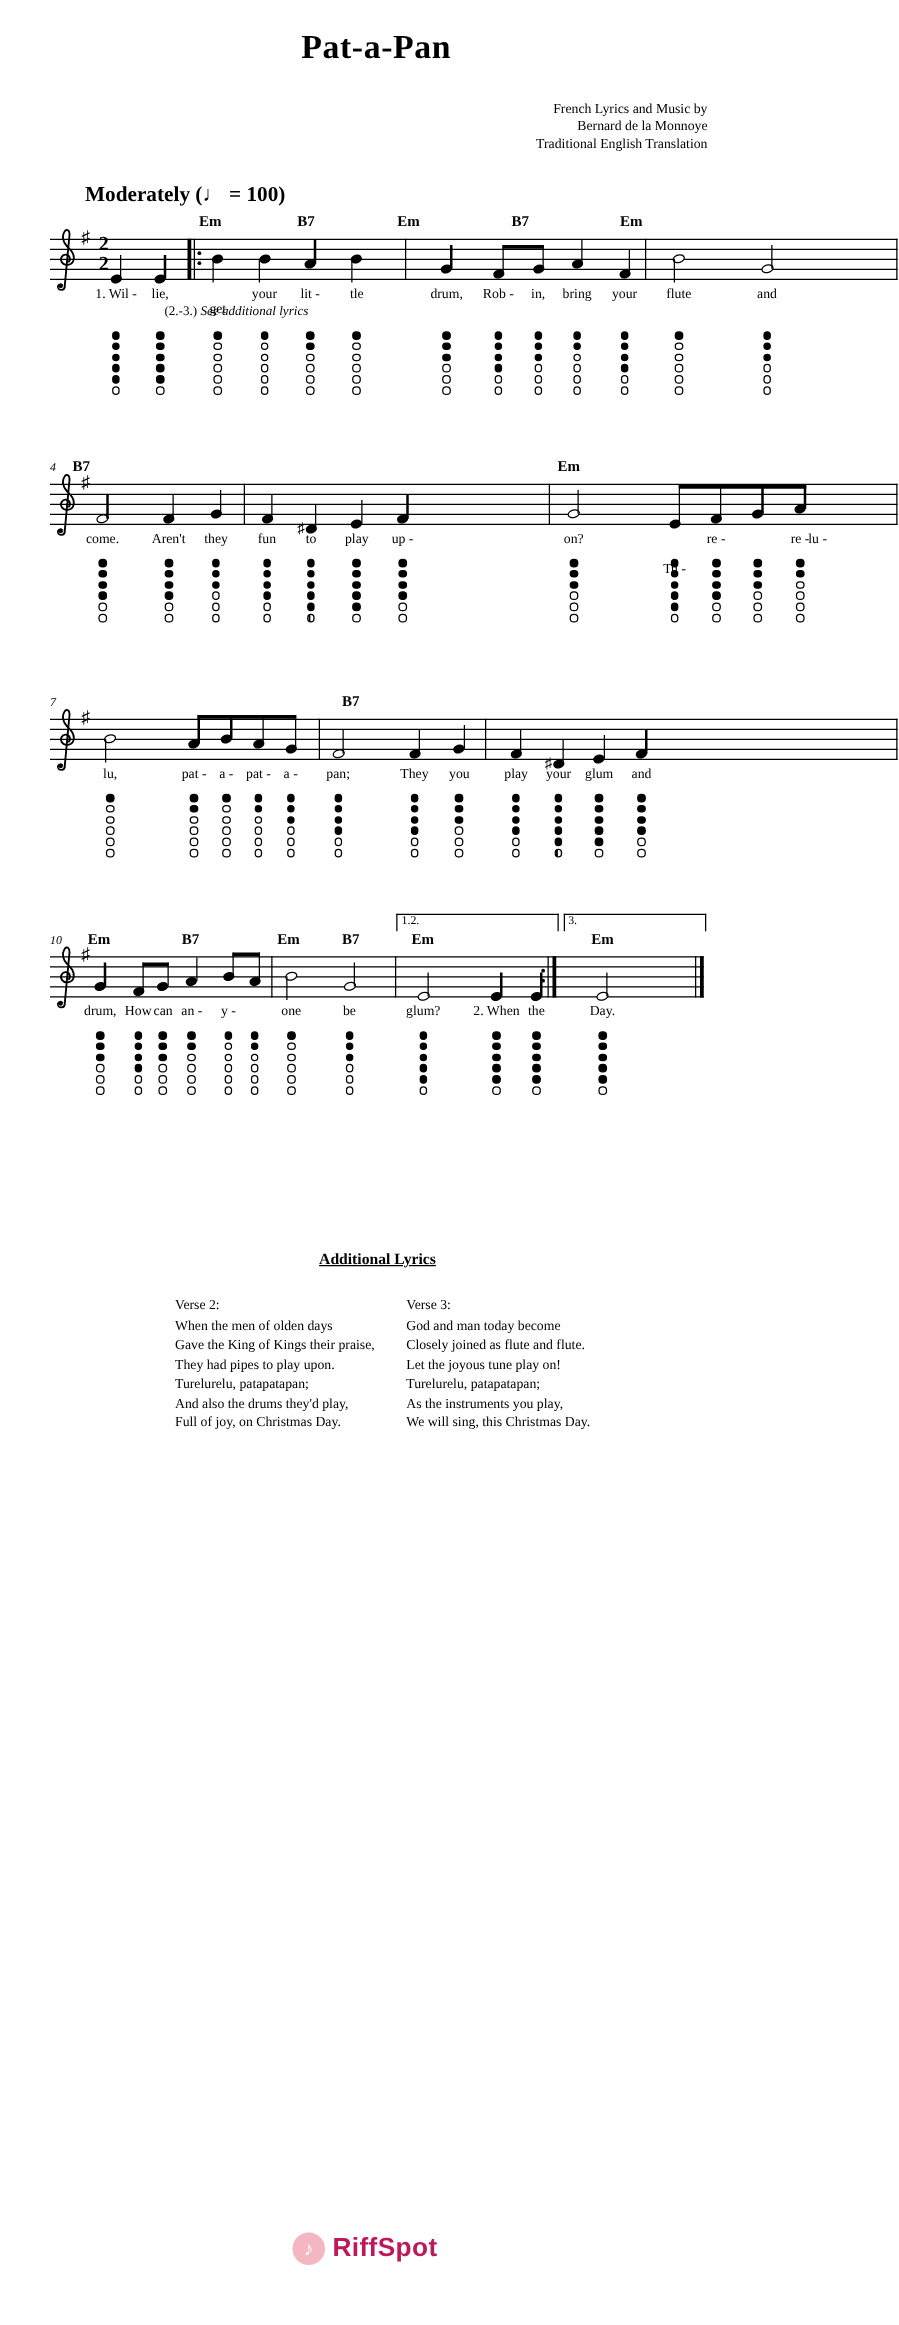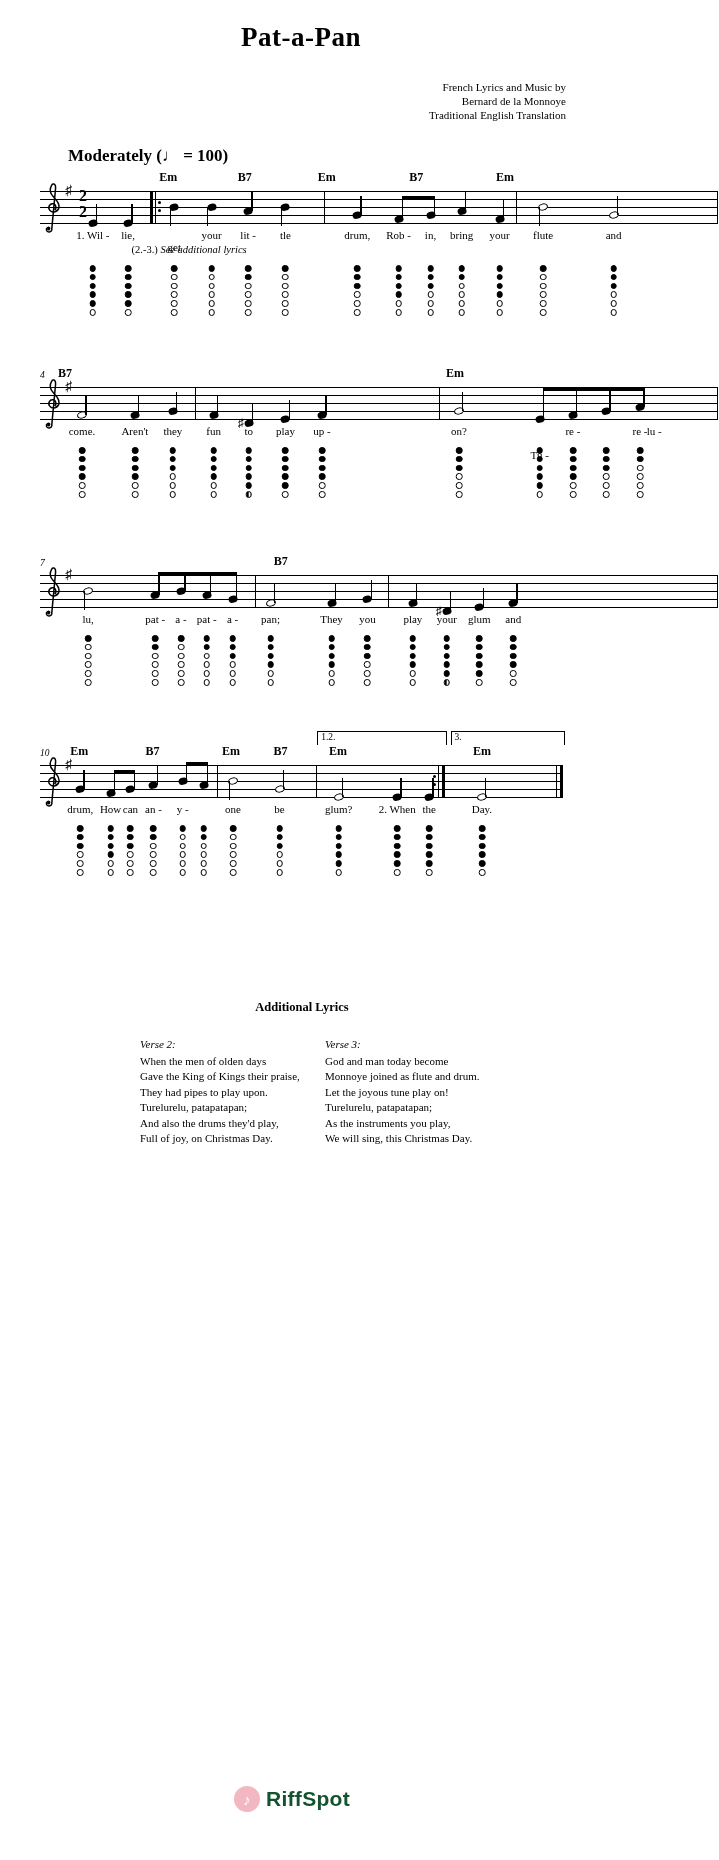--- a/index.html
+++ b/index.html
@@ -28,28 +28,28 @@
   .lyric{position:absolute;top:72px;transform:translateX(-50%);font-size:11px;white-space:nowrap;}
   .sublyric{position:absolute;top:87px;font-size:10.5px;white-space:nowrap;}
   .sublyric i{font-style:italic;}
   .tabcol{position:absolute;display:flex;flex-direction:column;gap:2.2px;transform:translateX(-50%);}
   .hole{width:6.6px;height:6.6px;border-radius:50%;border:1px solid #000;box-sizing:border-box;}
   .hole.F{background:#000;}
   .hole.O{background:#fff;}
   .hole.H{background:linear-gradient(90deg,#000 50%,#fff 50%);}
   .keysharp{position:absolute;left:25px;top:26px;font-size:14px;}
   .timesig{position:absolute;left:36px;top:31px;width:14px;text-align:center;font-size:16px;font-weight:bold;line-height:16px;}
-  #addl-title{top:1000px;left:2px;width:600px;text-align:center;font-size:12.5px;font-weight:bold;}
+  #addl-title{top:1000px;left:2px;width:600px;text-align:center;font-size:12.5px;font-weight:bold;text-decoration:underline;}
   .verse{position:absolute;top:1037px;width:190px;font-size:11px;line-height:15.5px;}
-  .verse .vlabel{font-style:italic;margin-bottom:1px;}
+  .verse .vlabel{margin-bottom:1px;}
   #verse2{left:140px;} #verse3{left:325px;}
   #footer{top:1786px;left:0;width:584px;display:flex;align-items:center;justify-content:center;gap:6px;}
   #logo-circle{width:26px;height:26px;border-radius:50%;background:#f2b7c1;display:flex;align-items:center;justify-content:center;
                color:#fff;font-size:15px;font-family:"Liberation Sans",sans-serif;}
-  #logo-text{font-family:"Liberation Sans",sans-serif;font-weight:bold;font-size:21px;color:#14532d;letter-spacing:.3px;}
+  #logo-text{font-family:"Liberation Sans",sans-serif;font-weight:bold;font-size:21px;color:#be185d;letter-spacing:.3px;}
 </style>
 </head>
 <body>
 
 <div id="sheet">
   <div class="abs" id="page-title">Pat-a-Pan</div>
 
   <div class="abs" id="credits">
     <div>French Lyrics and Music by</div>
     <div>Bernard de la Monnoye</div>
@@ -811,21 +811,21 @@
     <div>Gave the King of Kings their praise,</div>
     <div>They had pipes to play upon.</div>
     <div>Turelurelu, patapatapan;</div>
     <div>And also the drums they'd play,</div>
     <div>Full of joy, on Christmas Day.</div>
   </div>
 
   <div class="abs verse" id="verse3">
     <div class="vlabel">Verse 3:</div>
     <div>God and man today become</div>
-    <div>Monnoye joined as flute and drum.</div>
+    <div>Closely joined as flute and flute.</div>
     <div>Let the joyous tune play on!</div>
     <div>Turelurelu, patapatapan;</div>
     <div>As the instruments you play,</div>
     <div>We will sing, this Christmas Day.</div>
   </div>
 
   <div class="abs" id="footer">
     <div id="logo-circle">
         <span>♪</span>
       </div>

